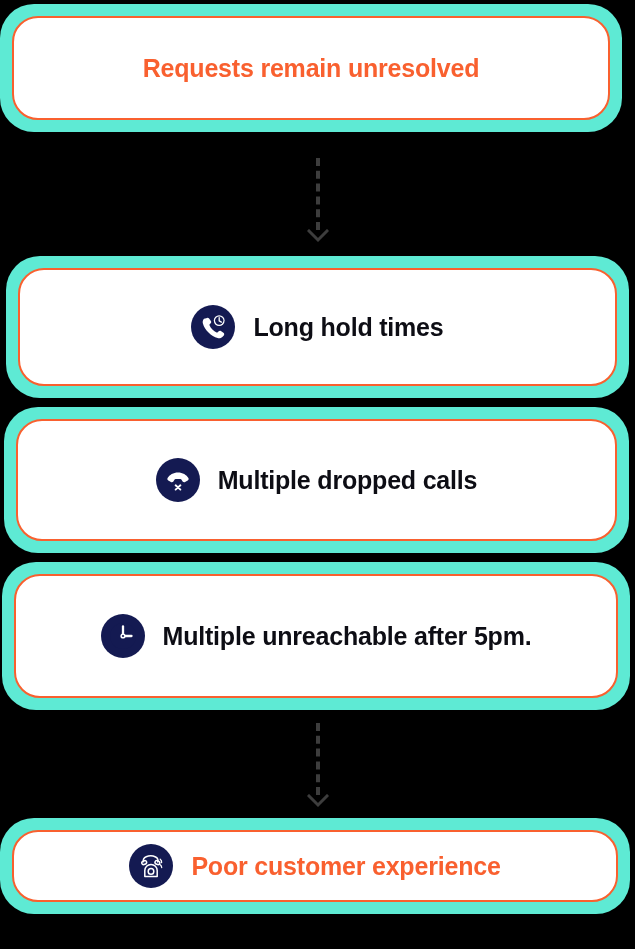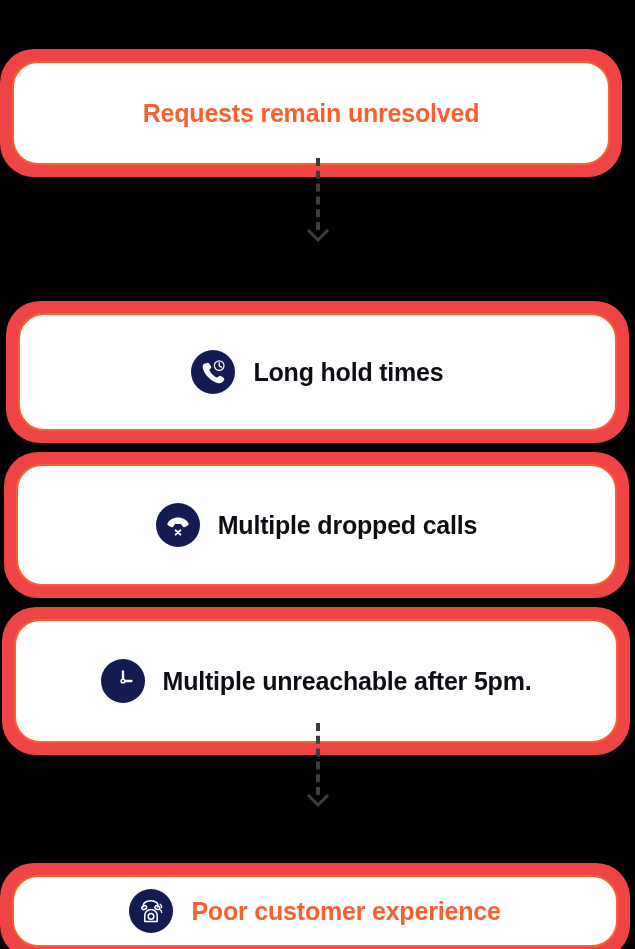--- a/index.html
+++ b/index.html
@@ -22,25 +22,24 @@
     width: 635px;
     height: 949px;
     display: flex;
     flex-direction: column;
     align-items: stretch;
   }
 
   
   .card-wrap {
     position: relative;
-    background: #ef4444;
+    background: #5eead4;
     border-radius: 34px;
     box-shadow: 0 3px 10px rgba(0,0,0,0.30);
     padding: 12px;
-    margin-top: 45px;
   }
 
   .card {
     background: #ffffff;
     border: 2.5px solid #f9602f;
     border-radius: 26px;
     height: 100%;
     display: flex;
     align-items: center;
     justify-content: center;

